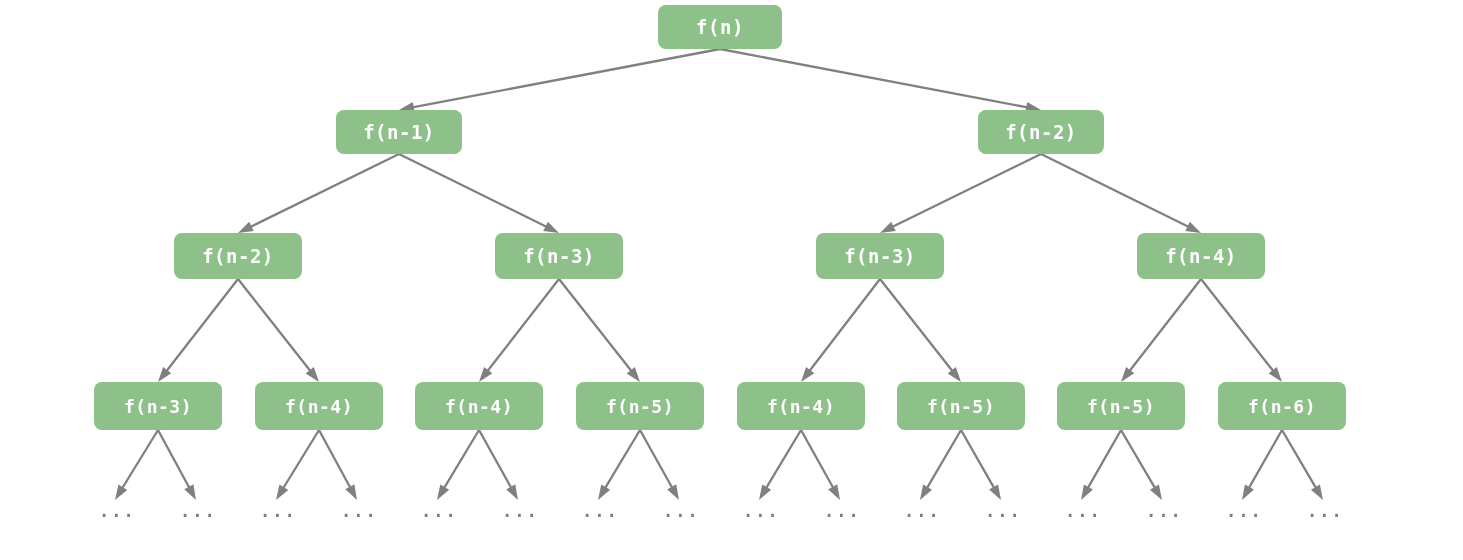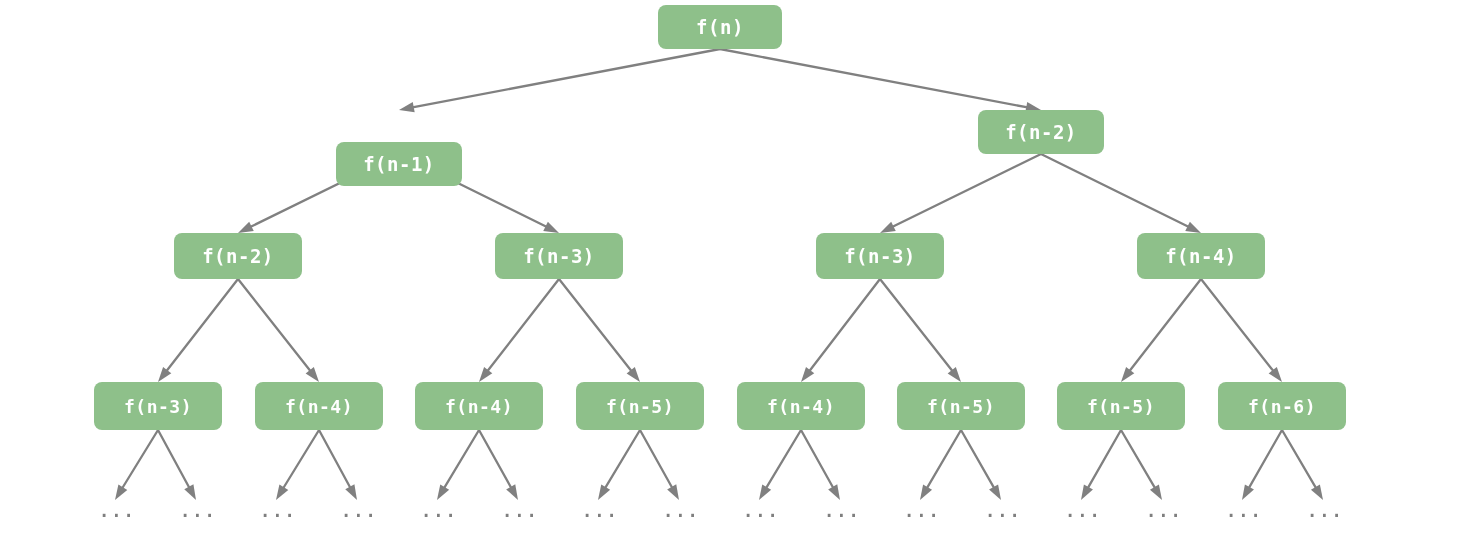--- a/index.html
+++ b/index.html
@@ -118,21 +118,21 @@
       <polygon points="1162,500 1149.9319598496293,489.68484576319685 1158.9059468051653,484.42865340352563" fill="#808080"></polygon>
       <line x1="1282" y1="430" x2="1248.102508941789" y2="489.32060935186917" stroke="#808080" stroke-width="2.3" stroke-linecap="round"></line>
       <polygon points="1242,500 1244.9272197363055,484.3964303886776 1253.9569484143997,489.55627534758867" fill="#808080"></polygon>
       <line x1="1282" y1="430" x2="1316.7835417284657" y2="489.3865346583562" stroke="#808080" stroke-width="2.3" stroke-linecap="round"></line>
       <polygon points="1323,500 1310.9319598496293,489.68484576319685 1319.9059468051653,484.42865340352563" fill="#808080"></polygon>
     </svg>
   <div id="node-layer">
       <div class="node node-l1" style="left: 658px; top: 5px; width: 124px; height: 44px;">
         <span>f(n)</span>
       </div>
-      <div class="node node-l2" style="left: 336px; top: 110px; width: 126px; height: 44px; margin-top: 32px;">
+      <div class="node node-l2" style="left: 336px; top: 110px; width: 126px; height: 44px;">
         <span>f(n-1)</span>
       </div>
       <div class="node node-l2" style="left: 978px; top: 110px; width: 126px; height: 44px;">
         <span>f(n-2)</span>
       </div>
       <div class="node node-l3" style="left: 174px; top: 233px; width: 128px; height: 46px;">
         <span>f(n-2)</span>
       </div>
       <div class="node node-l3" style="left: 495px; top: 233px; width: 128px; height: 46px;">
         <span>f(n-3)</span>

